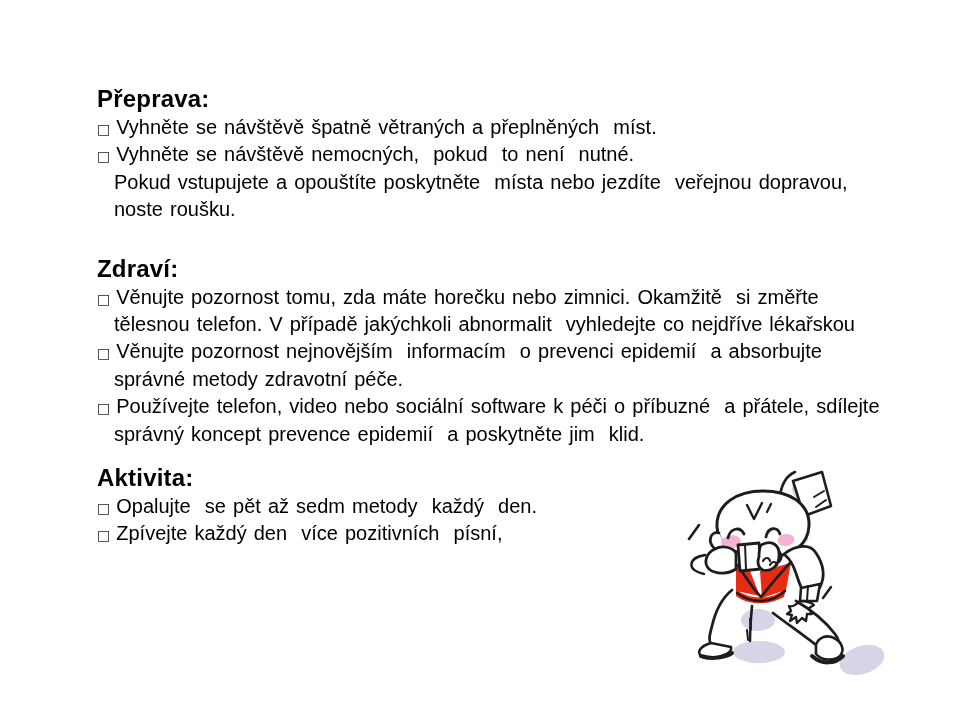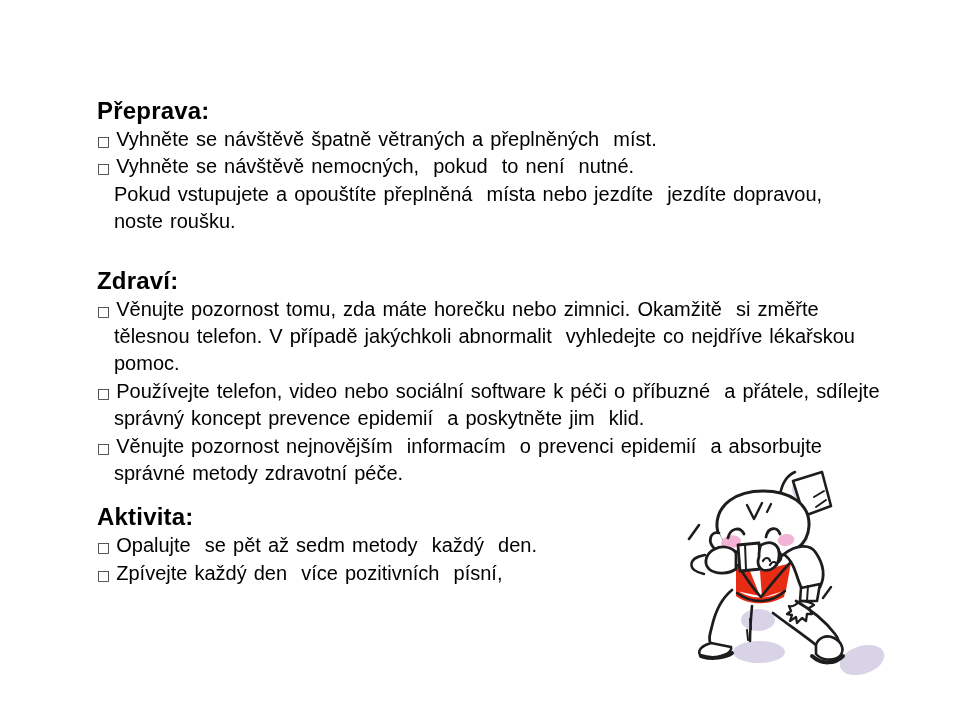--- a/index.html
+++ b/index.html
@@ -11,21 +11,21 @@
     width: 960px;
     height: 720px;
     position: relative;
     overflow: hidden;
     font-family: "Liberation Sans", "DejaVu Sans", sans-serif;
     color: #000000;
   }
   .content {
     position: absolute;
     left: 97px;
-    top: 96px;
+    top: 84px;
     width: 840px;
   }
   .sec h2 {
     margin: 0;
     font-size: 24px;
     line-height: 30px;
     font-weight: bold;
     letter-spacing: 0.2px;
     white-space: pre;
   }
@@ -66,39 +66,38 @@
 
   <section class="sec sec-preprava">
     <h2>Přeprava:</h2>
     <div class="bullet">
       <div class="line"><span class="sq">□</span><span class="t">Vyhněte se návštěvě špatně větraných a přeplněných  míst.</span></div>
     </div>
     <div class="bullet">
       <div class="line"><span class="sq">□</span><span class="t">Vyhněte se návštěvě nemocných,  pokud  to není  nutné.</span></div>
     </div>
     <div class="bullet">
-      <div class="line cont"><span class="t">Pokud vstupujete a opouštíte přeplněná  místa nebo jezdíte  jezdíte dopravou,</span></div>
+      <div class="line cont"><span class="t">Pokud vstupujete a opouštíte poskytněte  místa nebo jezdíte  veřejnou dopravou,</span></div>
       <div class="line cont"><span class="t">noste roušku.</span></div>
     </div>
   </section>
 
   <section class="sec sec-zdravi">
     <h2>Zdraví:</h2>
     <div class="bullet">
       <div class="line"><span class="sq">□</span><span class="t">Věnujte pozornost tomu, zda máte horečku nebo zimnici. Okamžitě  si změřte</span></div>
       <div class="line cont"><span class="t">tělesnou telefon. V případě jakýchkoli abnormalit  vyhledejte co nejdříve lékařskou</span></div>
-      <div class="line cont"><span class="t">pomoc.</span></div>
+    </div>
+    <div class="bullet">
+      <div class="line"><span class="sq">□</span><span class="t">Věnujte pozornost nejnovějším  informacím  o prevenci epidemií  a absorbujte</span></div>
+      <div class="line cont"><span class="t">správné metody zdravotní péče.</span></div>
     </div>
     <div class="bullet">
       <div class="line"><span class="sq">□</span><span class="t">Používejte telefon, video nebo sociální software k péči o příbuzné  a přátele, sdílejte</span></div>
       <div class="line cont"><span class="t">správný koncept prevence epidemií  a poskytněte jim  klid.</span></div>
-    </div>
-    <div class="bullet">
-      <div class="line"><span class="sq">□</span><span class="t">Věnujte pozornost nejnovějším  informacím  o prevenci epidemií  a absorbujte</span></div>
-      <div class="line cont"><span class="t">správné metody zdravotní péče.</span></div>
     </div>
   </section>
 
   <section class="sec sec-aktivita">
     <h2>Aktivita:</h2>
     <div class="bullet">
       <div class="line"><span class="sq">□</span><span class="t">Opalujte  se pět až sedm metody  každý  den.</span></div>
     </div>
     <div class="bullet">
       <div class="line"><span class="sq">□</span><span class="t">Zpívejte každý den  více pozitivních  písní,</span></div>

